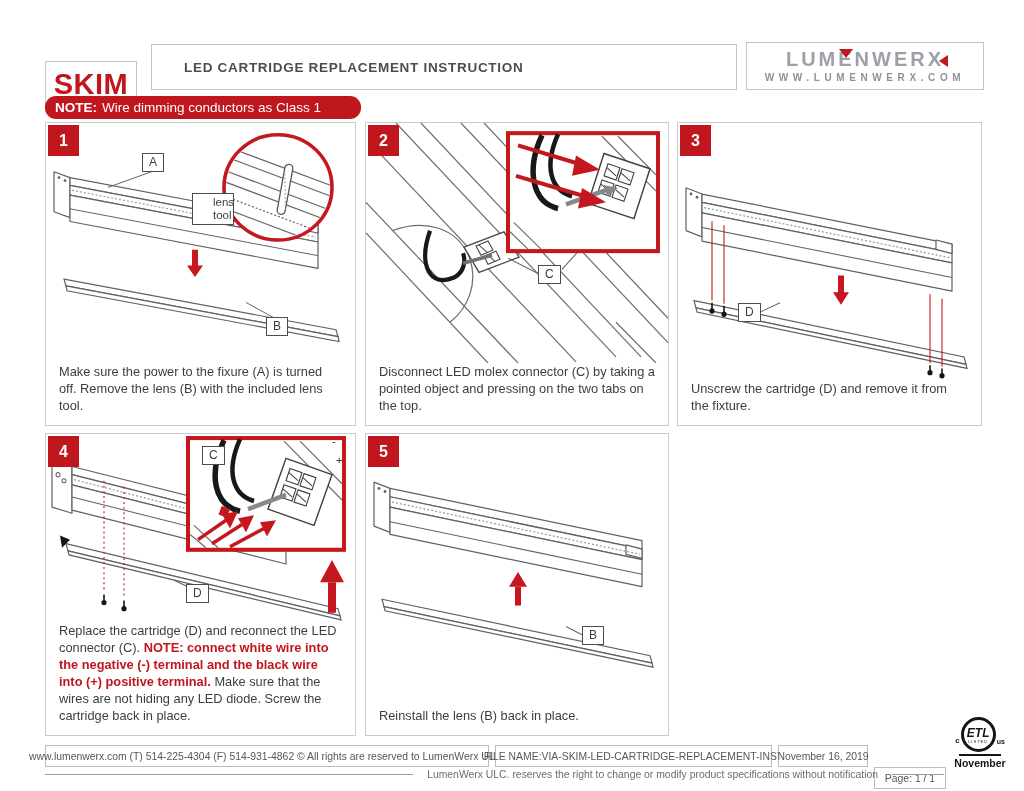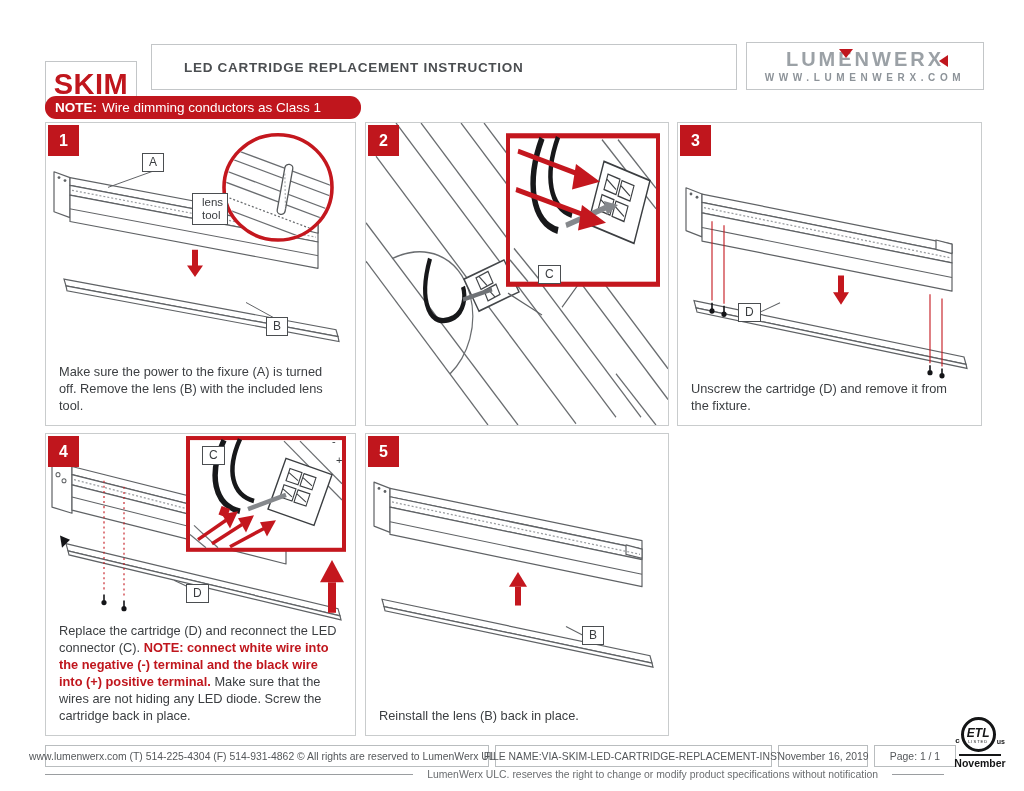--- a/index.html
+++ b/index.html
@@ -31,32 +31,32 @@
   #panel-2 { left:365px; top:122px; width:304px; height:304px; }
   #panel-3 { left:677px; top:122px; width:305px; height:304px; }
   #panel-4 { left:45px;  top:433px; width:311px; height:303px; }
   #panel-5 { left:365px; top:433px; width:304px; height:303px; }
   .step-num { position:absolute; left:2px; top:2px; width:31px; height:31px; background:#c0161d; color:#fff;
       font-size:16px; font-weight:bold; display:flex; align-items:center; justify-content:center; z-index:3; }
   .drawing { position:relative; flex:1; overflow:hidden; }
   .drawing svg { position:absolute; left:0; top:0; width:100%; height:100%; }
   .callout { position:absolute; border:1.4px solid #4b4e51; background:#fff; color:#3a3d40;
       font-size:12px; line-height:1.12; padding:2px 6px; z-index:2; text-align:center; }
-  .callout.small { font-size:11.5px; padding:2px 9px; width:36px; }
+  .callout.small { font-size:11.5px; padding:2px 20px; width:36px; }
   .sign { position:absolute; font-size:11px; color:#3a3d40; z-index:2; }
   .caption { padding:0 13px 11px 13px; font-size:12.8px; line-height:1.33; color:#3b3e41; }
   .caption .red-note { color:#c0161d; font-weight:bold; }
 
   
   .fbox { position:absolute; top:745px; border:1px solid #b9bdbf; height:22px; display:flex; align-items:center;
       justify-content:center; font-size:10.4px; color:#54575a; white-space:nowrap; padding:0 6px; background:#fff; }
   #f-contact { left:45px;  width:444px; }
   #f-file    { left:495px; width:277px; }
   #f-date    { left:778px; width:90px; }
-  #f-page    { left:874px; width:82px; }
+  #f-page    { left:874px; width:72px;margin-top:22px; }
   .disclaimer { position:absolute; left:45px; top:769px; width:899px; display:flex; align-items:center;
       font-size:10.4px; color:#6b6e71; }
   .disc-line { border-top:1px solid #9a9da0; height:0; }
   .disc-line.l { flex:1; margin-right:14px; }
   .disc-line.r { width:52px; margin-left:14px; }
 
   .etl { position:absolute; left:948px; top:717px; width:64px; text-align:center; z-index:4; }
   .etl-row { display:flex; align-items:flex-end; justify-content:center; gap:1px; }
   .etl-c  { font-size:8px; font-weight:bold; color:#141516; margin-bottom:7px; }
   .etl-us { font-size:7px; font-weight:bold; color:#141516; margin-bottom:7px; }
@@ -192,20 +192,21 @@
         <polygon points="238,61 252,64 241,72" fill="#85888c"></polygon>
         <g>
           <line x1="152" y1="22" x2="216" y2="41" stroke="#c4171e" stroke-width="4"></line>
           <polygon points="210,32 234,46 206,52" fill="#c4171e"></polygon>
           <line x1="150" y1="52" x2="222" y2="73" stroke="#c4171e" stroke-width="4"></line>
           <polygon points="216,64 240,78 212,84" fill="#c4171e"></polygon>
         </g>
       </svg>
       <div class="callout" style="left:172px; top:142px;">C</div>
     </div>
+    <div class="caption">Disconnect LED molex connector (C) by taking a pointed object and pressing on the two tabs on the top.</div>
   </div>
 
   <div class="panel" id="panel-3">
     <div class="step-num">3</div>
     <div class="drawing">
       <svg viewBox="0 0 303 246" preserveAspectRatio="none">
         <g stroke="#5f6265" stroke-width="1.2" fill="#fff" stroke-linejoin="round">
           <polygon points="8,62 24,68 24,109 8,103"></polygon>
           <polygon points="24,68 274,116 274,124 24,76"></polygon>
           <polygon points="24,76 274,124 274,134 24,86"></polygon>

